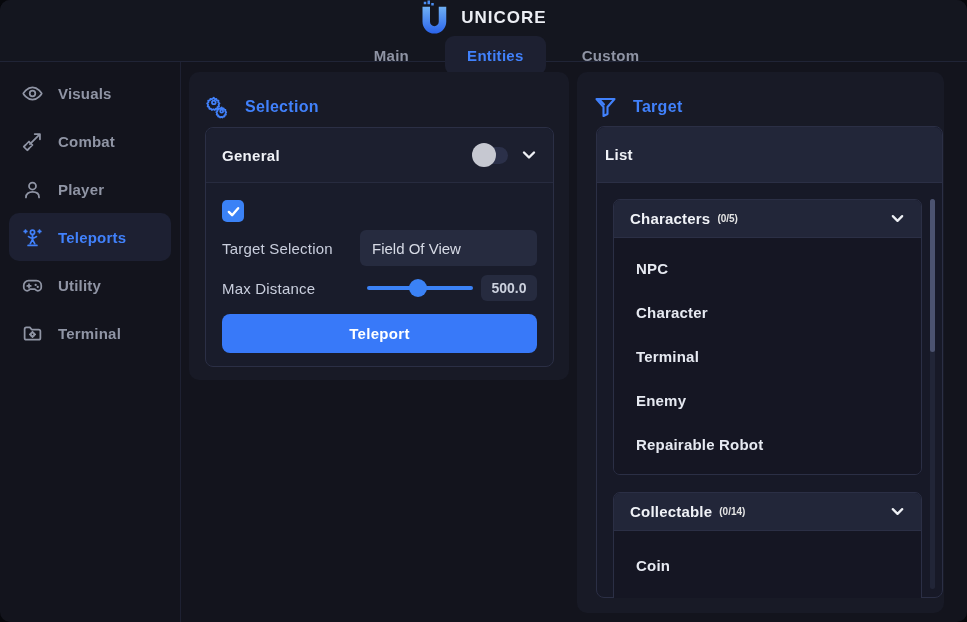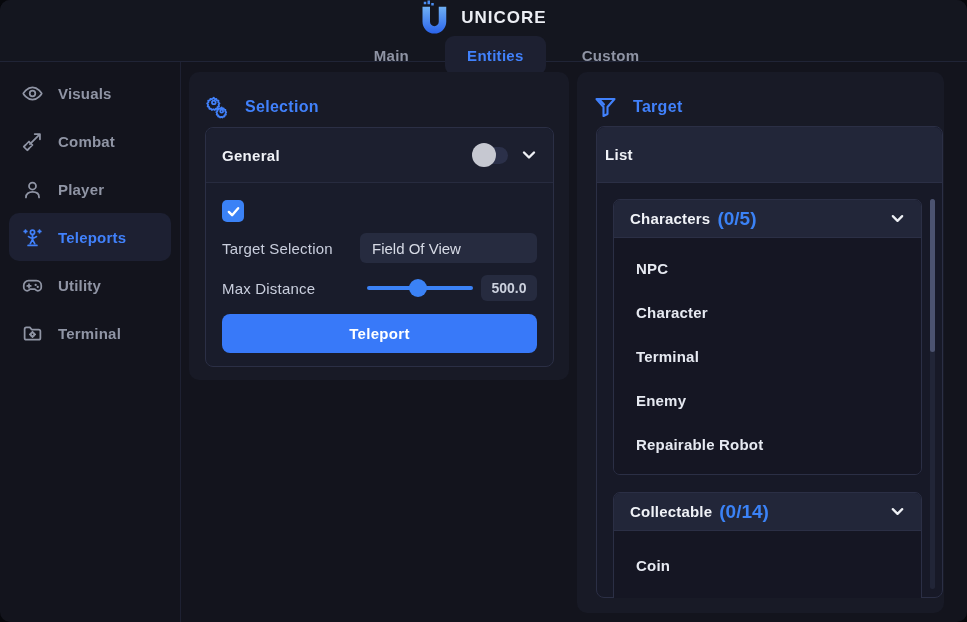--- a/index.html
+++ b/index.html
@@ -41,35 +41,35 @@
   .toggle .knob{position:absolute;left:-2px;top:-4px;width:24px;height:24px;border-radius:50%;background:#c6c8d1;}
   .chev{width:16px;height:16px;color:#eef0f5;cursor:pointer;display:block;}
   .box-body{padding:16px;}
   .setting-row{display:flex;align-items:center;}
   .row-draw{height:24px;margin-bottom:10px;}
   .row-select{height:30px;margin-bottom:12px;}
   .row-slider{height:26px;margin-bottom:13px;}
   .setting-label{font-size:15px;font-weight:500;color:#c9cedd;flex:1;letter-spacing:.2px;}
   .checkbox{width:22px;height:22px;border-radius:5px;background:#3b82f6;display:flex;align-items:center;justify-content:center;cursor:pointer;}
   .checkbox svg{width:13px;height:13px;color:#fff;}
-  .select{width:177px;height:30px;background:#262b3f;border-radius:6px;display:flex;align-items:center;padding:0 12px;box-sizing:border-box;font-size:15px;font-weight:500;color:#d7dbe6;cursor:pointer;}
+  .select{width:177px;height:36px;background:#262b3f;border-radius:6px;display:flex;align-items:center;padding:0 12px;box-sizing:border-box;font-size:15px;font-weight:500;color:#d7dbe6;cursor:pointer;}
   .slider{position:relative;width:106px;height:26px;cursor:pointer;}
   .slider .track{position:absolute;left:0;right:0;top:11px;height:4px;border-radius:2px;background:#3b82f6;}
   .slider .knob{position:absolute;top:4px;left:calc(48.5% - 9px);width:18px;height:18px;border-radius:50%;background:#3b82f6;cursor:grab;}
   .value-box{width:56px;height:26px;margin-left:8px;background:#262b3f;border-radius:6px;display:flex;align-items:center;justify-content:center;font-size:14px;font-weight:600;color:#ccd1de;}
   .teleport-btn{width:100%;height:39px;border:none;border-radius:8px;background:#3879f9;color:#fff;font-family:inherit;font-size:15px;font-weight:700;letter-spacing:.3px;cursor:pointer;}
 
   
   .list-box{left:19px;top:54px;width:347px;height:472px;background:#171927;}
   .list-header{height:55px;display:flex;align-items:center;padding:0 8px;background:#222639;border-bottom:1px solid #2b2f45;border-radius:8px 8px 0 0;font-size:15px;font-weight:800;color:#f0f2f7;letter-spacing:.3px;}
   .list-body{position:relative;height:415px;padding:16px;box-sizing:border-box;overflow:hidden;}
   .group{width:309px;border:1px solid #2b2f45;border-radius:7px;overflow:hidden;box-sizing:border-box;}
   .group-header{height:37px;display:flex;align-items:center;padding:0 16px;background:#222639;border-bottom:1px solid #2b2f45;cursor:pointer;}
   .group-title{font-size:15px;font-weight:800;color:#f0f2f7;letter-spacing:.2px;}
-  .group-count{font-size:19px;font-weight:600;color:#3b82f6;margin-left:7px;}
+  .group-count{font-size:10px;font-weight:600;color:#e5e5e5;margin-left:7px;}
   .group-header .chev{margin-left:auto;width:15px;height:15px;}
   .group-body{background:#151623;padding:8px 0;}
   .group-collectable{margin-top:17px;}
   .group-collectable .group-body{height:56px;padding-top:12px;}
   .list-item{height:44px;display:flex;align-items:center;padding-left:22px;font-size:15px;font-weight:600;color:#e6e9f1;letter-spacing:.2px;cursor:pointer;}
   .scroll-track{position:absolute;right:7px;top:16px;width:5px;height:390px;border-radius:3px;background:rgba(84,93,131,0.18);}
   .scroll-thumb{position:absolute;right:7px;top:16px;width:5px;height:153px;border-radius:3px;background:#4c5370;cursor:grab;}
 
   svg{stroke-linecap:round;stroke-linejoin:round;}
 </style>

